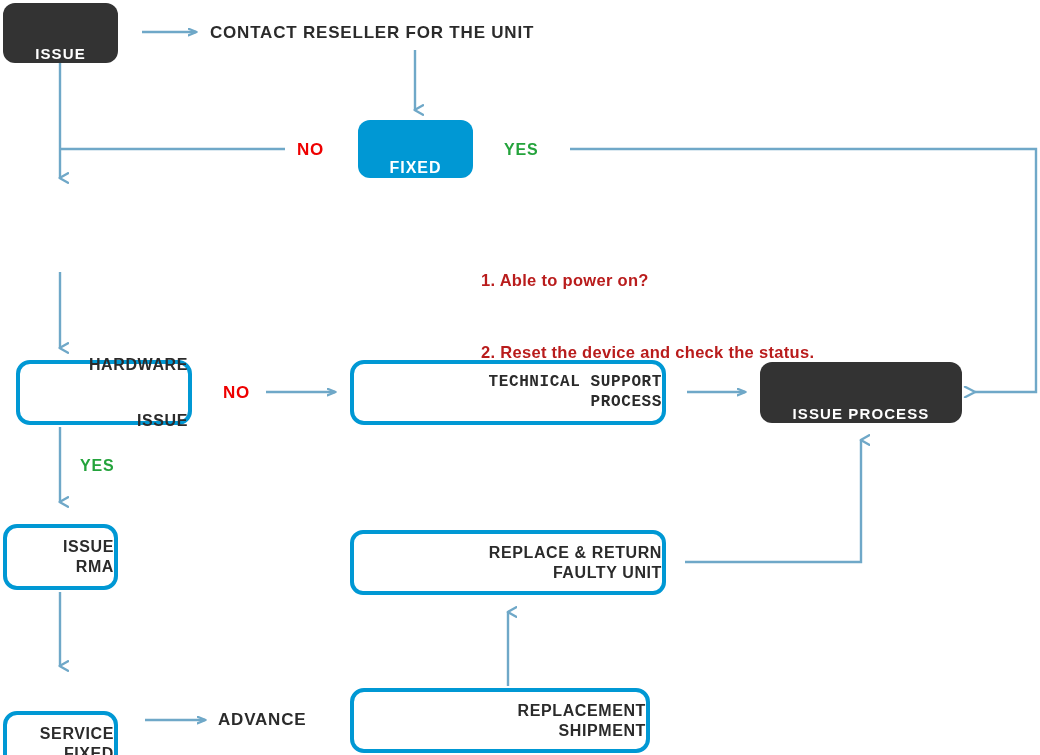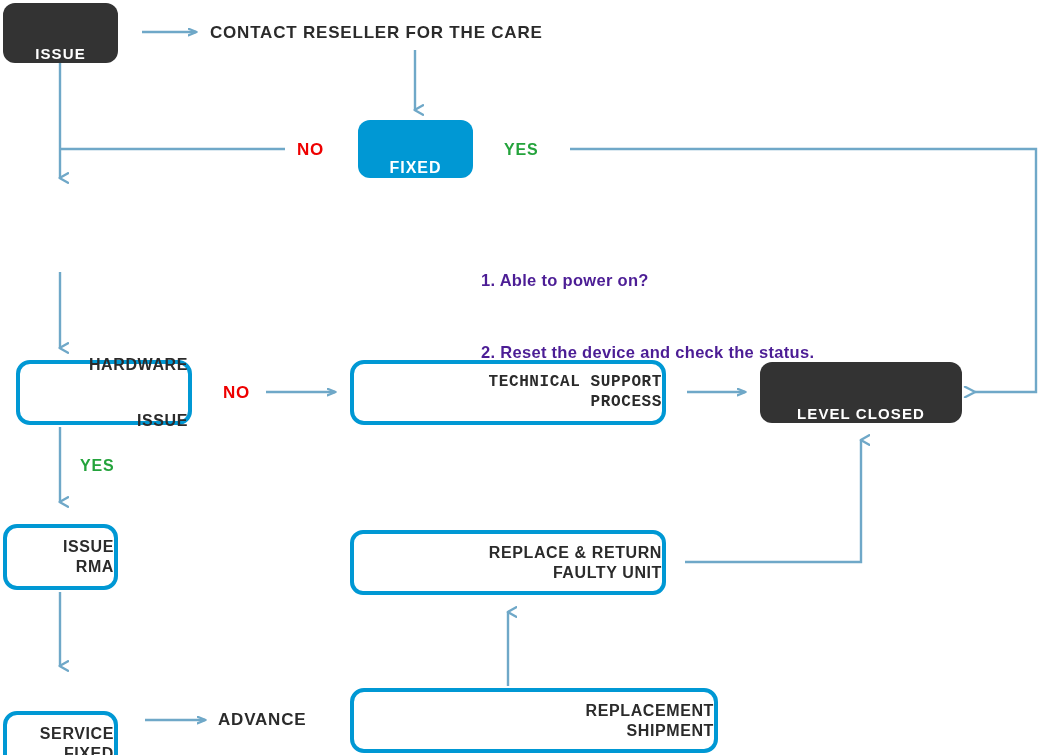--- a/index.html
+++ b/index.html
@@ -74,21 +74,21 @@
   .label.yes {
     color: #24a33c;
     font-size: 16px;
   }
   .label.advance {
     color: #2b2b2b;
     font-size: 17px;
   }
   .notes {
     position: absolute;
-    color: #4c1d95;
+    color: #b91c1c;
     font-size: 16.5px;
     font-weight: bold;
     line-height: 1.45;
     letter-spacing: 0.3px;
     white-space: pre;
   }
 </style>
 </head>
 <body>
 
@@ -137,21 +137,21 @@
       <line x1="508" y1="686" x2="508" y2="612" marker-end="url(#arrowU)"></line>
 
       <path d="M685,562 L861,562 L861,440" marker-end="url(#arrowU)"></path>
     </g>
   </svg>
 
   <div class="node dark" style="left:3px; top:3px; width:115px; height:60px;">
     <span>ISSUE</span>
   </div>
 
-  <div class="label plain" style="left:210px; top:23px;">CONTACT RESELLER FOR THE CARE</div>
+  <div class="label plain" style="left:210px; top:23px;">CONTACT RESELLER FOR THE UNIT</div>
 
   <div class="node filled-blue" style="left:358px; top:120px; width:115px; height:58px;">
     <span>FIXED</span>
   </div>
 
   <div class="label no" style="left:297px; top:140px;">NO</div>
 
   <div class="label yes" style="left:504px; top:141px;">YES</div>
 
 
@@ -166,21 +166,21 @@
   </div>
 
   <div class="label no" style="left:223px; top:383px;">NO</div>
 
   <div class="node outlined" style="left:350px; top:360px; width:316px; height:65px; flex-direction:column;font-family:Liberation Mono, monospace;">
     <span>TECHNICAL SUPPORT</span>
     <span>PROCESS</span>
   </div>
 
   <div class="node dark" style="left:760px; top:362px; width:202px; height:61px;">
-    <span>LEVEL CLOSED</span>
+    <span>ISSUE PROCESS</span>
   </div>
 
   <div class="label yes" style="left:80px; top:457px;">YES</div>
 
   <div class="node outlined" style="left:3px; top:524px; width:115px; height:66px; flex-direction:column;">
     <span>ISSUE</span>
     <span>RMA</span>
   </div>
 
   <div class="node outlined" style="left:350px; top:530px; width:316px; height:65px; flex-direction:column;border-radius:13px;">
@@ -188,18 +188,18 @@
     <span>FAULTY UNIT</span>
   </div>
 
   <div class="node outlined" style="left:3px; top:688px; width:115px; height:65px; flex-direction:column;margin-top:23px;">
     <span>SERVICE</span>
     <span>FIXED</span>
   </div>
 
   <div class="label advance" style="left:218px; top:710px;">ADVANCE</div>
 
-  <div class="node outlined" style="left:350px; top:688px; width:368px; height:65px; flex-direction:column;">
+  <div class="node outlined" style="left:350px; top:688px; width:300px; height:65px; flex-direction:column;">
     <span>REPLACEMENT</span>
     <span>SHIPMENT</span>
   </div>
 
 </div>
 
 </body></html>

